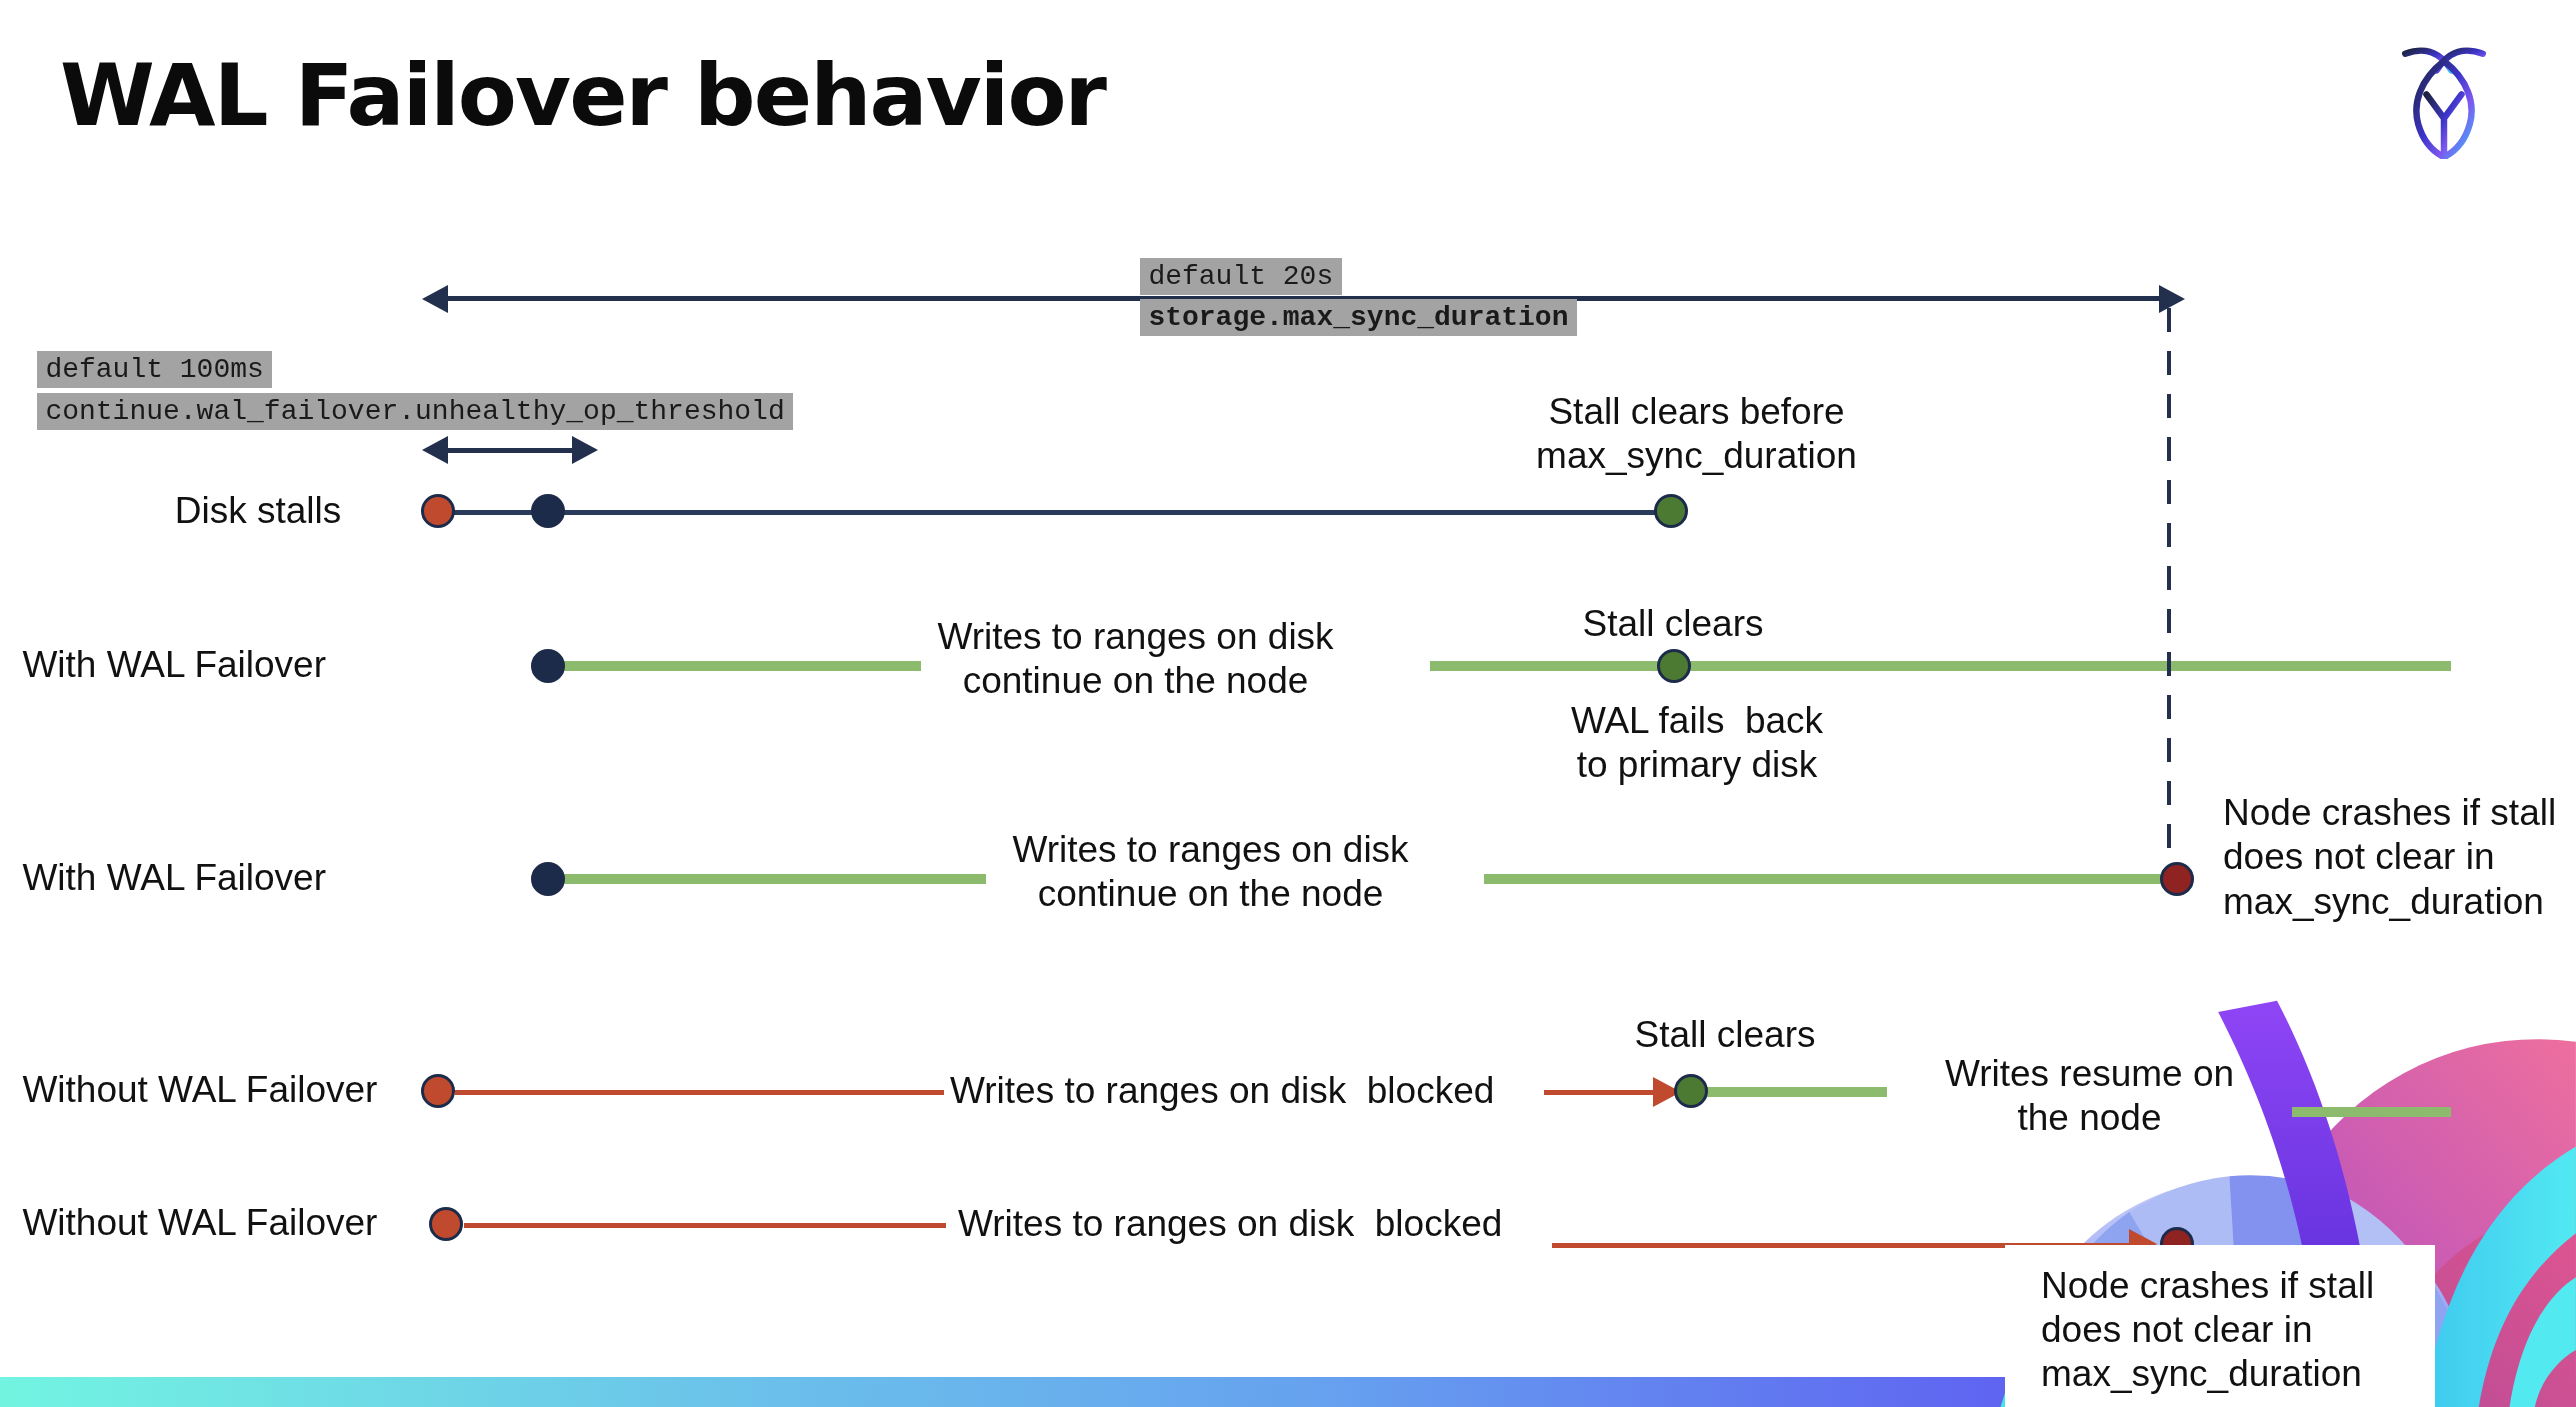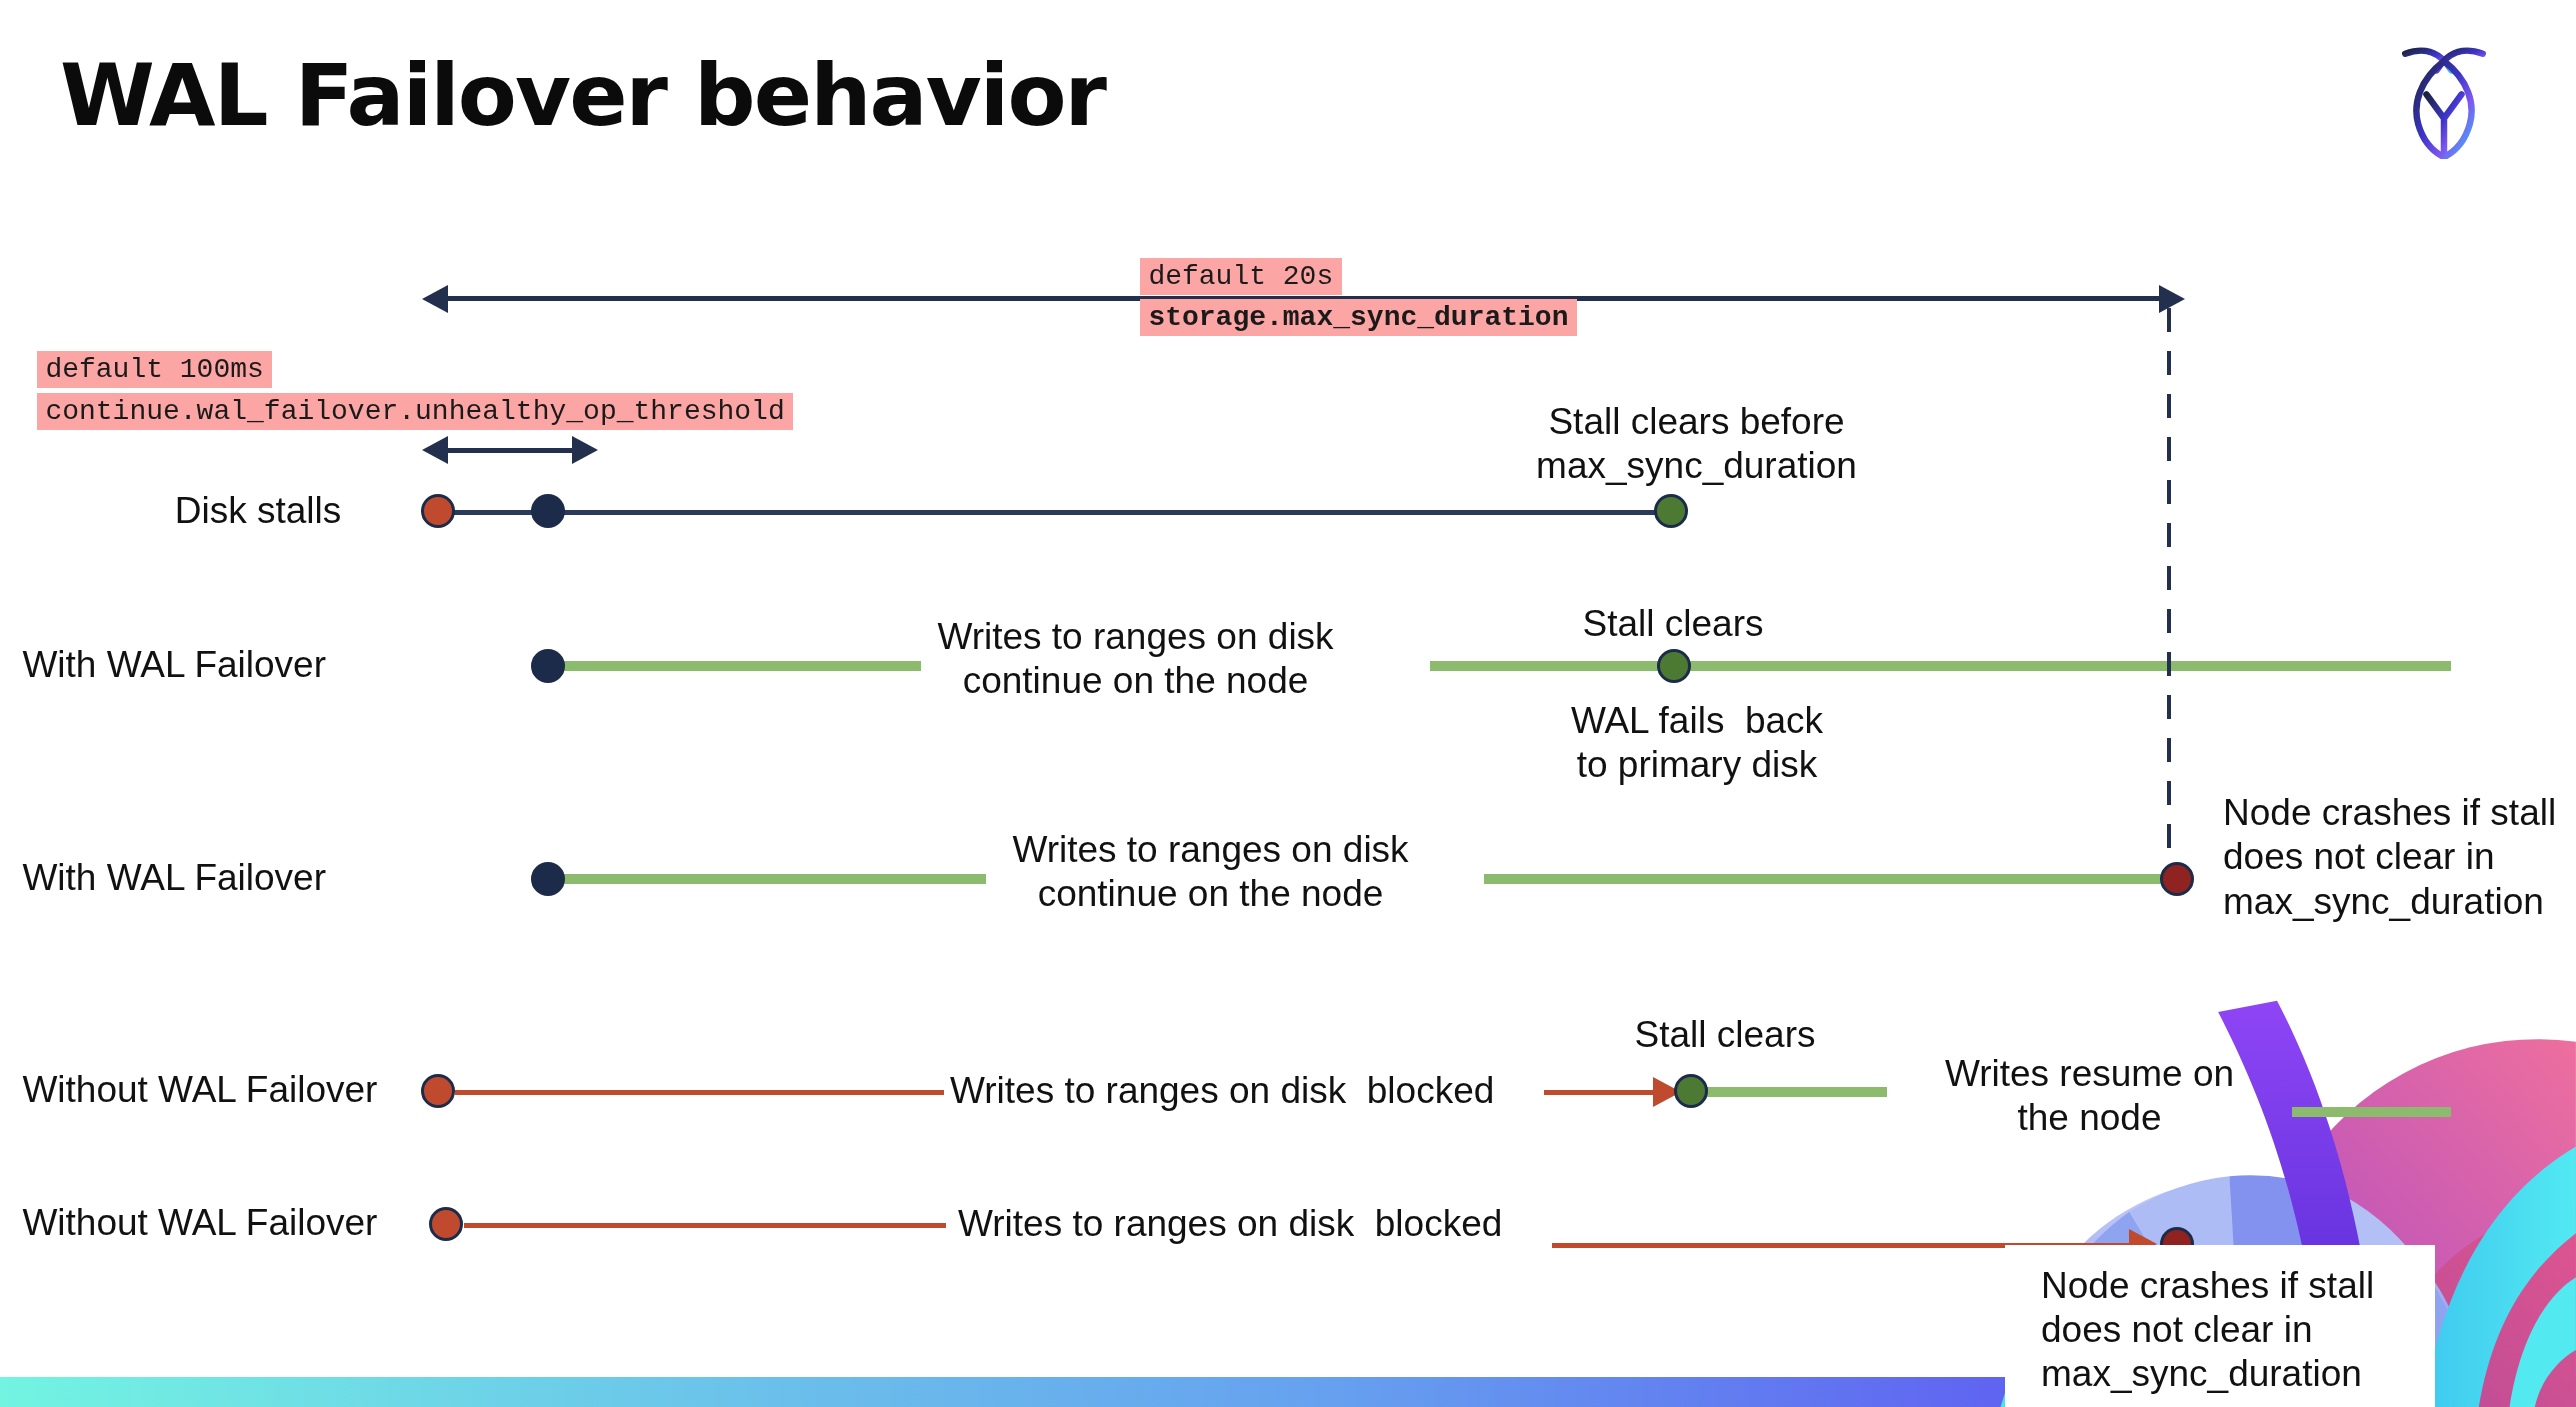--- a/index.html
+++ b/index.html
@@ -6,21 +6,21 @@
   #stage{position:relative;width:2576px;height:1408px;overflow:hidden;background:#ffffff;
          font-family:"Liberation Sans",sans-serif;color:#111;}
   .abs{position:absolute;}
   .title{font-family:"DejaVu Sans",sans-serif;font-weight:800;font-size:86px;
          letter-spacing:-1.9px;color:#0b0b0b;white-space:nowrap;}
   .lbl{font-size:37px;line-height:1.15;white-space:nowrap;}
   .note{font-size:37px;line-height:1.2;white-space:pre-wrap;}
   .center{text-align:center;}
   .right{text-align:center;}
   .code{font-family:"Liberation Mono","DejaVu Sans Mono",monospace;font-size:28px;
-        background:#fca5a5;color:#1a1a1a;padding:2.8px 8.4px;white-space:nowrap;z-index:5;}
+        background:#a3a3a3;color:#1a1a1a;padding:2.8px 8.4px;white-space:nowrap;z-index:5;}
   .hline{height:4.7px;background:#2a3a5a;}
   .gline{height:10.3px;background:#8cbb6e;}
   .rline{height:4.7px;background:#bf4a2e;}
   .dot{width:28px;height:28px;border:3.7px solid #1d2b4a;border-radius:50%;z-index:3;}
   .dot-red{background:#bf4a2e;}
   .dot-navy{background:#1d2b4a;}
   .dot-green{background:#4c7a33;}
   .dot-crash{background:#8e2322;}
   .ah{width:0;height:0;border-top:14px solid transparent;border-bottom:14px solid transparent;}
   .ah-left{border-right:26px solid #22304e;}
@@ -112,21 +112,21 @@
   <div class="abs ah ah-left" style="left:422px;top:436px;"></div>
   <div class="abs ah ah-right" style="left:572px;top:436px;"></div>
 
   <div class="abs dashv" style="left:2167px;top:308px;height:551px;"></div>
 
   <div class="abs lbl right" style="left:112px;top:490px;width:292px;">Disk stalls</div>
   <div class="abs hline" style="left:447px;top:510px;width:1217px;"></div>
   <div class="abs dot dot-red" style="left:421px;top:494px;"></div>
   <div class="abs dot dot-navy" style="left:531px;top:494px;"></div>
   <div class="abs dot dot-green" style="left:1654px;top:494px;"></div>
-  <div class="abs note center" style="left:1486px;top:400px;width:421px;">Stall clears before
+  <div class="abs note center" style="left:1486px;top:390px;width:421px;">Stall clears before
 max_sync_duration</div>
 
   <div class="abs lbl" style="left:22.4px;top:644px;">With WAL Failover</div>
   <div class="abs gline" style="left:563px;top:661px;width:358px;"></div>
   <div class="abs gline" style="left:1430px;top:661px;width:1021px;"></div>
   <div class="abs dot dot-navy" style="left:531px;top:649px;"></div>
   <div class="abs dot dot-green" style="left:1657px;top:649px;"></div>
   <div class="abs note center" style="left:916px;top:615px;width:439px;">Writes to ranges on disk
 continue on the node</div>
   <div class="abs note center" style="left:1533px;top:602px;width:280px;">Stall clears</div>

